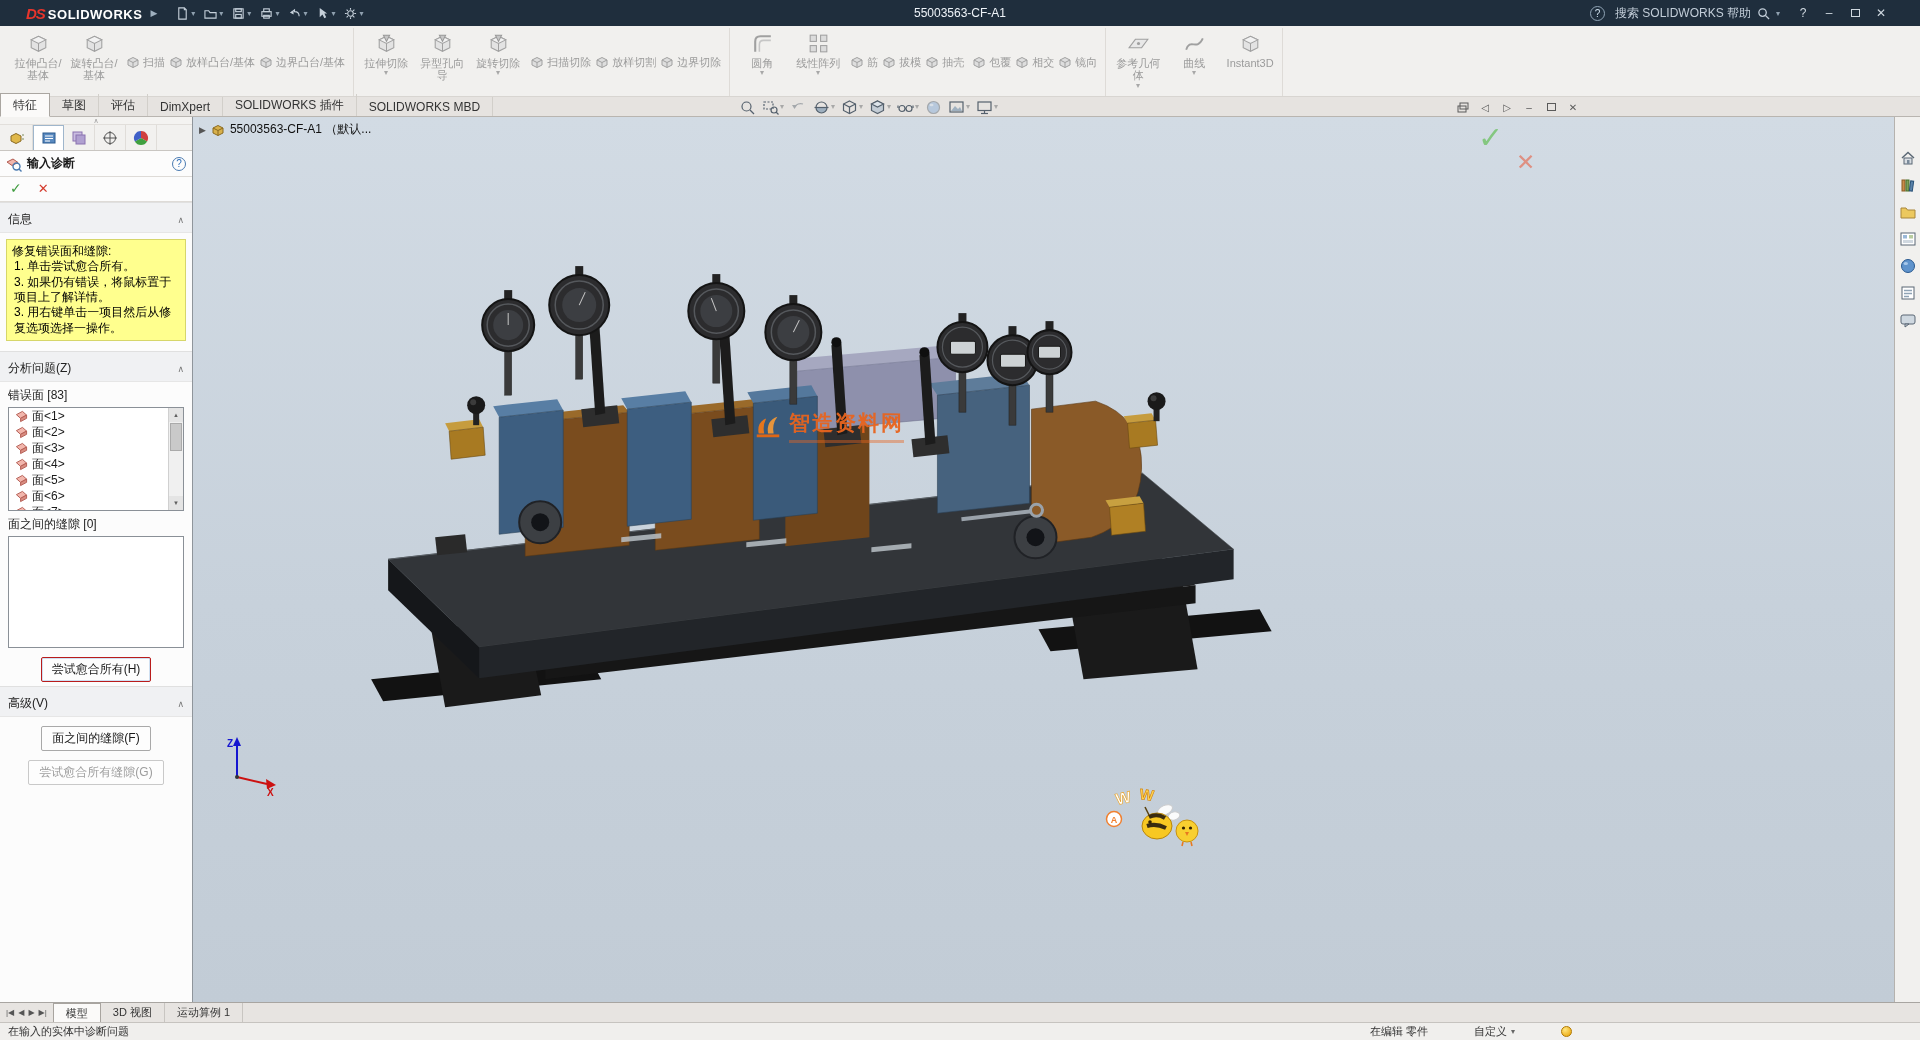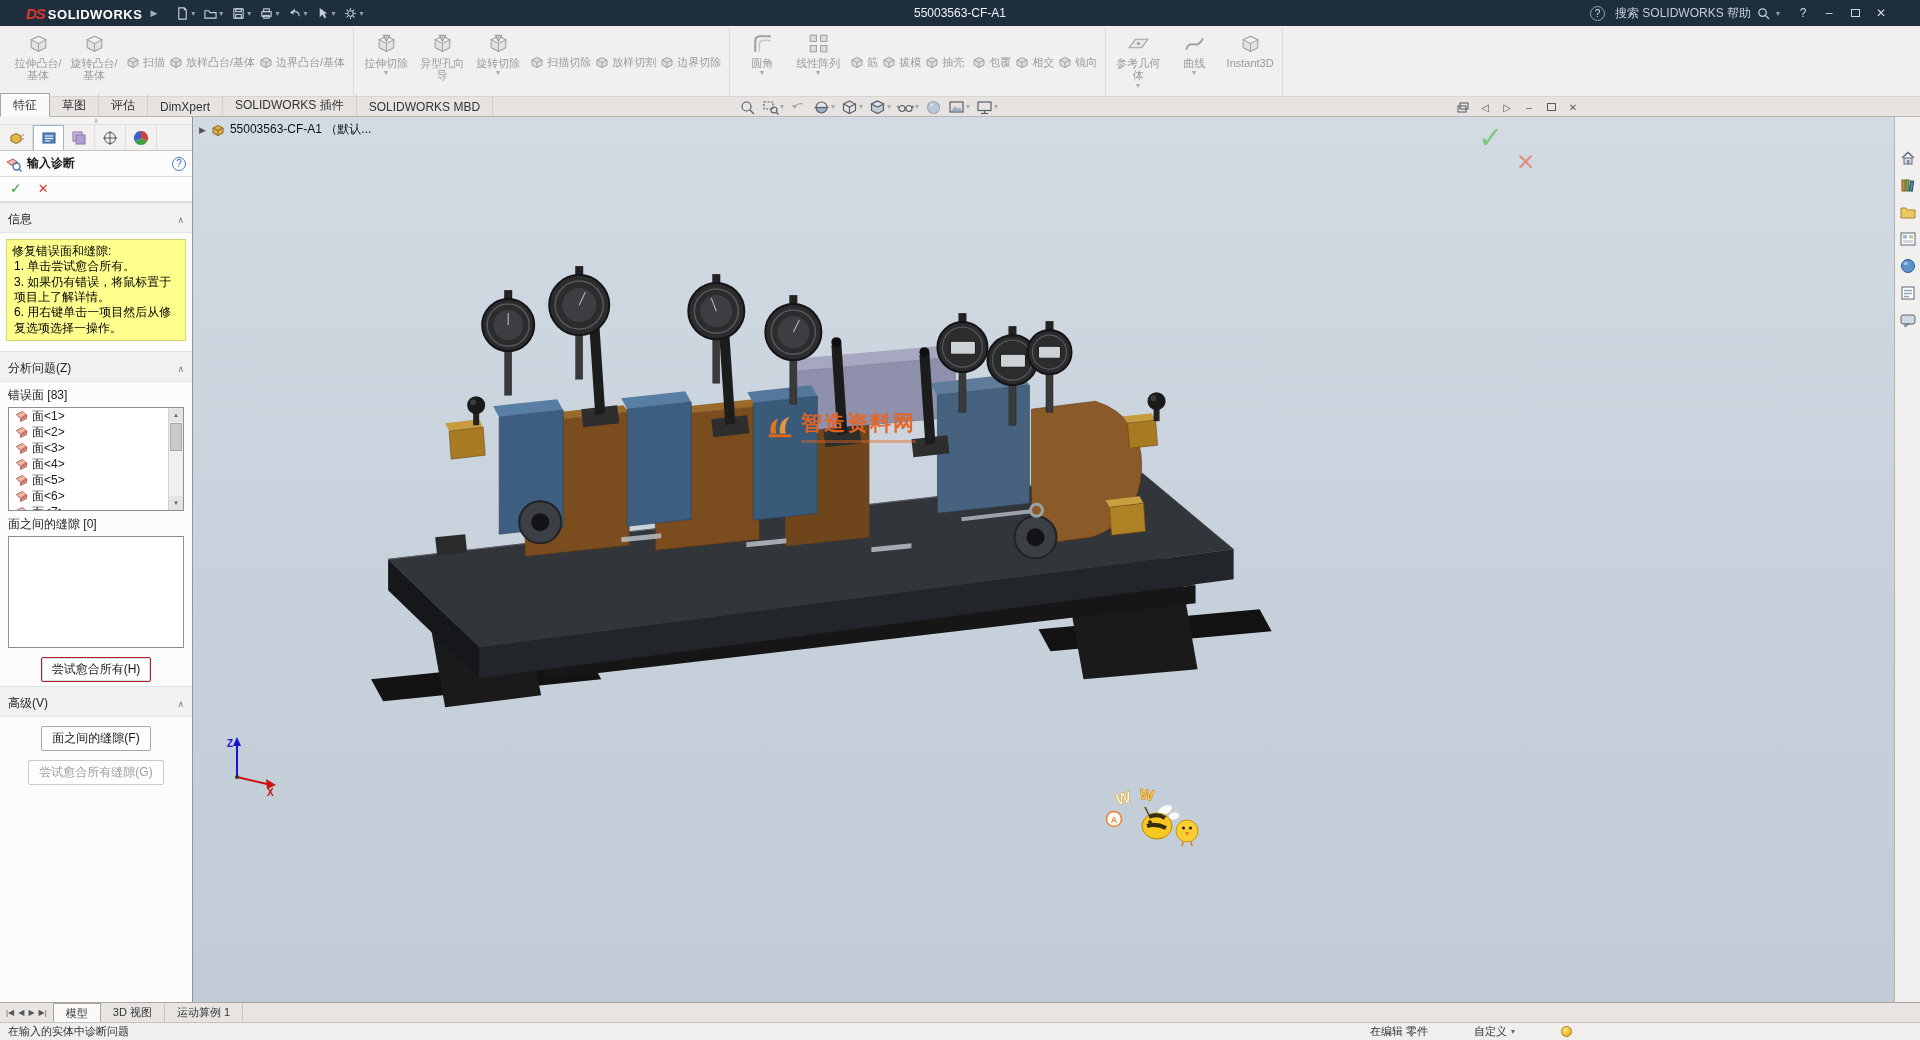--- a/index.html
+++ b/index.html
@@ -82,21 +82,21 @@
   .btn.primary { border:1px solid #b91c1c; box-shadow:0 0 0 1px #cfe0f2 inset; }
   .btn.disabled { color:#9d9d9d; border-color:#c9c9c9; }
 
   
   #viewport { flex:1; position:relative; background:linear-gradient(180deg,#d2dbe4 0%,#c7d1db 55%,#c2ccd6 100%); overflow:hidden; }
   #model-svg { position:absolute; inset:0; }
   #breadcrumb { position:absolute; left:6px; top:4px; display:flex; align-items:center; gap:5px; color:#111; }
   #breadcrumb .bc-play { color:#555; font-size:9px; }
   .confirm-check { position:absolute; left:1285px; top:6px; font-size:30px; color:#7cc576; font-weight:bold; opacity:.9; line-height:1; }
   .confirm-cross { position:absolute; left:1323px; top:34px; font-size:23px; color:#e08878; font-weight:bold; opacity:.9; line-height:1; }
-  #watermark { position:absolute; left:572px; top:292px; display:flex; align-items:center; gap:6px; opacity:.95; }
+  #watermark { position:absolute; left:560px; top:292px; display:flex; align-items:center; gap:6px; opacity:.95; }
   #watermark .wm-text { color:#e8641e; font-size:21px; font-weight:bold; letter-spacing:2px; }
   #watermark .wm-sub { height:3px; background:rgba(232,100,30,.45); margin-top:3px; }
   #triad { position:absolute; left:26px; top:616px; }
   #mascot { position:absolute; left:912px; top:668px; }
 
   
   #taskpane { width:26px; background:#f1f0ee; border-left:1px solid #b5b2ae; display:flex; flex-direction:column; align-items:center; padding-top:32px; gap:9px; flex:0 0 auto; }
   .tp-icon { width:18px; height:18px; display:block; }
 
   
@@ -558,21 +558,21 @@
 
       <div class="pm-body">
         <div class="sec-header">
           <span>信息</span>
           <span class="sec-chev">∧</span>
         </div>
         <div class="info-box">
           <div>修复错误面和缝隙:</div>
           <div class="ii">1. 单击尝试愈合所有。</div>
           <div class="ii">3. 如果仍有错误，将鼠标置于项目上了解详情。</div>
-          <div class="ii">6. 用右键单击一项目然后从修复选项选择一操作。</div>
+          <div class="ii">3. 用右键单击一项目然后从修复选项选择一操作。</div>
         </div>
 
         <div class="sec-header">
           <span>分析问题(Z)</span>
           <span class="sec-chev">∧</span>
         </div>
         <div class="field-label">错误面 [83]</div>
         <div class="listbox">
           <div class="list-items">
             <div class="face-row">

